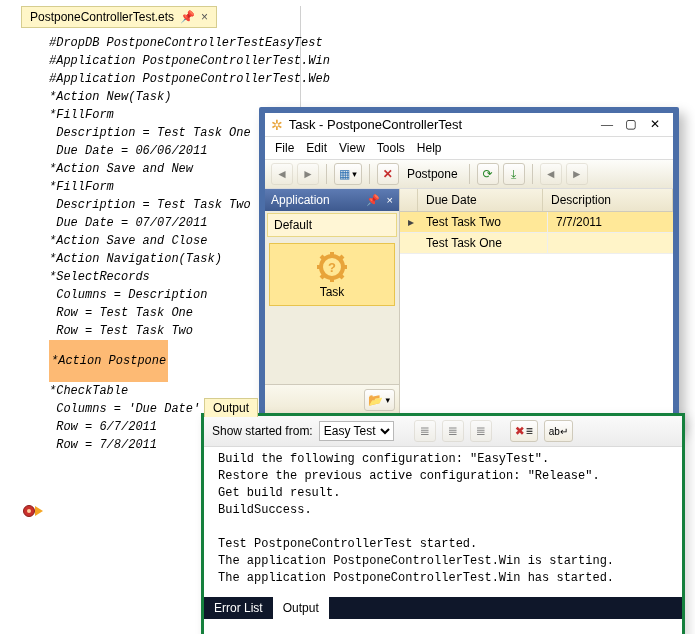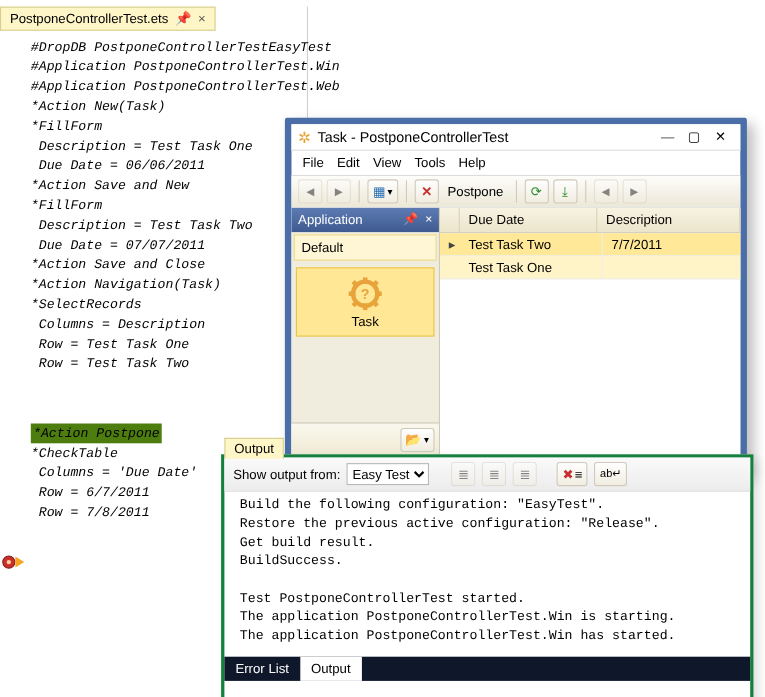--- a/index.html
+++ b/index.html
@@ -8,21 +8,21 @@
     font-family: "Segoe UI", Tahoma, sans-serif;
     font-size: 12px;
     background: #fff;
     width: 695px;
     height: 634px;
     overflow: hidden;
     position: relative;
   }
   .code-pane {
     position: absolute;
-    left: 0; top: 6px;
+    left: 21px; top: 6px;
     width: 280px;
     height: 570px;
     background: #fff;
     border-right: 1px solid #d0d0d0;
   }
   .tab {
     display: inline-flex;
     align-items: center;
     gap: 6px;
     background: #fff6c8;
@@ -35,21 +35,21 @@
   .tab .close { color: #555; }
   .code-body {
     font-family: Consolas, "Courier New", monospace;
     font-size: 12px;
     padding: 6px 0 0 28px;
     line-height: 18px;
     white-space: pre;
     color: #000;
     font-style: italic;
   }
-  .hl { background: #4d7c0f; display: inline-block; padding: 0 2px; margin-top: 45px;}
+  .hl { background: #fdba74; display: inline-block; padding: 12px 2px;}
   .bp {
     position: absolute;
     left: 2px;
     width: 12px; height: 12px;
     background: #c9302c;
     border-radius: 50%;
     border: 1px solid #8a1f1c;
   }
   .bp::after{
     content:"";position:absolute;left:3px;top:3px;width:4px;height:4px;
@@ -285,21 +285,21 @@
         </div>
     </div>
   </div>
 </div>
 
 <div class="out-panel">
   <div class="out-tab">
     <span>Output</span>
   </div>
   <div class="out-tbar">
-    <span class="lbl">Show output from:</span>
+    <span class="lbl">Show started from:</span>
     <select>
       <option>Easy Test</option>
     </select>
     <span style="width:8px"></span>
     <span class="tbtn disabled">≣</span>
     <span class="tbtn disabled">≣</span>
     <span class="tbtn disabled">≣</span>
     <span style="width:6px"></span>
     <span class="tbtn">
         <span class="ticon" style="color:#c62f2f">✖</span>

